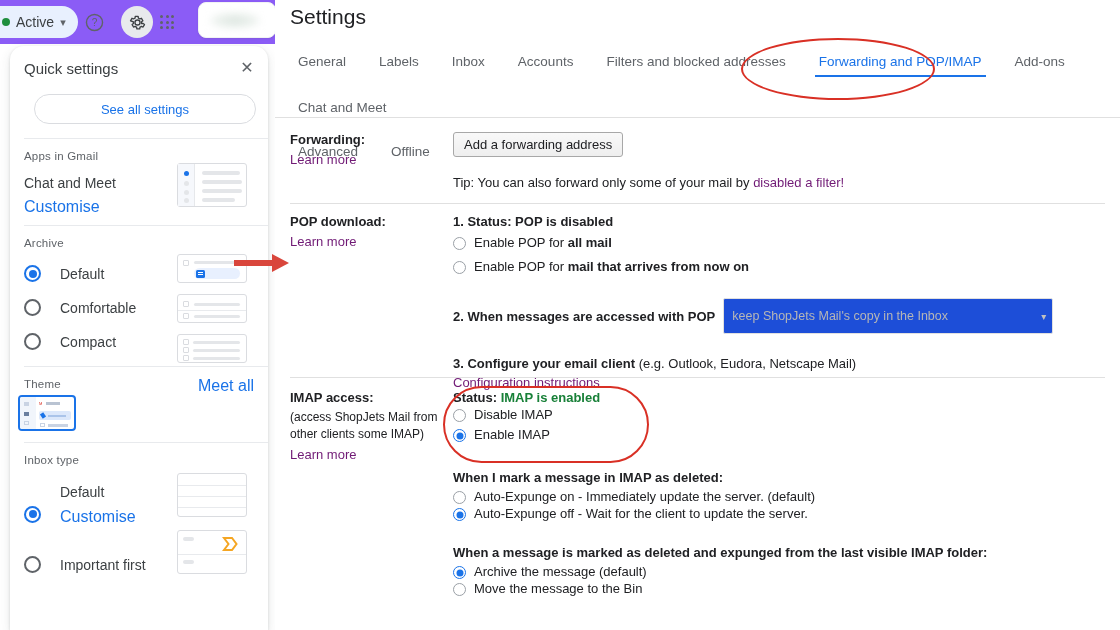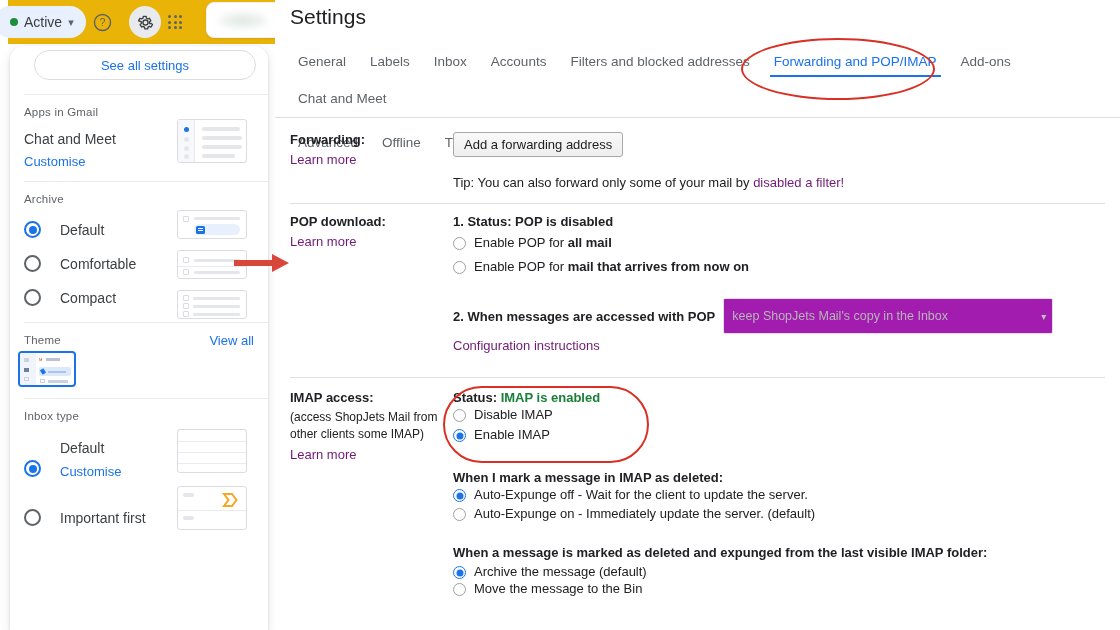--- a/index.html
+++ b/index.html
@@ -13,21 +13,21 @@
   }
   #app { position: relative; width: 1120px; height: 630px; background:#fff; }
 
   
   #left-panel {
     position: absolute; left: 0; top: 0; width: 275px; height: 630px;
     background: #ffffff; overflow: hidden;
   }
 
   
-  #topbar { position: absolute; left: 8px; top: 0; width: 275px; height: 44px; background:#eab308; }
+  #topbar { position: absolute; left: 0; top: 0; width: 275px; height: 44px; background:#8b5cf6; }
   .active-chip {
     position: absolute; left: -14px; top: 6px;
     height: 32px; padding: 0 12px 0 16px;
     background:#e8f0fe; border-radius: 16px;
     display:flex; align-items:center; gap:6px;
     font-size: 14px; color:#3c4043;
   }
   .active-dot { width:8px; height:8px; border-radius:50%; background:#1e8e3e; }
   .chev-sm { font-size: 11px; color:#5f6368; line-height:1; }
 
@@ -77,21 +77,21 @@
     background:#fff; color:#1a73e8; font-size:13px;
     display:flex; align-items:center; justify-content:center;
     font-family:"Liberation Sans", sans-serif;
   }
   .qs-sep { height:1px; background:#e8eaed; margin: 0 0 0 14px; }
   .qs-section { padding: 11px 30px 10px 14px; position:relative; }
   .qs-section-label { font-size:11.5px; color:#5f6368; letter-spacing:.2px; }
 
   .row { display:flex; align-items:center; position:relative; }
   .row-label { font-size:14px; color:#3c4043; }
-  .link { color:#1a73e8; font-size:13px; }
+  .link { color:#1a73e8; font-size:16px; }
 
   
   .radio { width:17px; height:17px; border-radius:50%; border:2px solid #5f6368; position:relative; flex:0 0 auto; }
   .radio.checked { border-color:#1a73e8; }
   .radio.checked::after{
     content:""; position:absolute; left:50%; top:50%; transform:translate(-50%,-50%);
     width:8px; height:8px; border-radius:50%; background:#1a73e8;
   }
 
   
@@ -99,21 +99,21 @@
   .bar { position:absolute; background:#e4e6e9; border-radius:2px; }
   .sq { position:absolute; border:1px solid #dadce0; border-radius:1px; background:#fff; }
 
   
   #settings {
     position:absolute; left:275px; top:0; width:845px; height:630px;
     background:#fff; padding: 0;
   }
   #page-title { position:absolute; left:15px; top:5px; font-size:21px; color:#202124; font-weight:400; }
   #tabs { position:absolute; left:15px; top:48px; width:820px; }
-  .tabrow { display:flex; align-items:flex-end; gap:8px; flex-wrap:wrap; }
+  .tabrow { display:flex; align-items:flex-end; gap:17px; flex-wrap:wrap; }
   .tab {
     font-size:13.5px; color:#5f6368; padding: 6px 8px 8px 8px; position:relative; white-space:nowrap;
   }
   .tab.active { color:#1a73e8; }
   .tab.active::after {
     content:""; position:absolute; left:4px; right:4px; bottom:0; height:2.5px; background:#1a73e8;
   }
   .tabs-underline { position:absolute; left:0; top:73px; width:845px; height:1px; background:#e0e0e0; }
 
   
@@ -136,21 +136,21 @@
   .radio-sm.checked { border-color:#1a73e8; border-width:1px; }
   .radio-sm.checked::after{
     content:""; position:absolute; left:50%; top:50%; transform:translate(-50%,-50%);
     width:7px; height:7px; border-radius:50%; background:#1a73e8;
   }
   b.strong { font-weight:bold; }
 
   .select-box {
     display:inline-flex; align-items:center; justify-content:space-between;
     width:330px; height:36px; border:1px solid #e0e0e0; border-radius:2px;
-    background:#a21caf; color:#b6b6b6; font-size:12.5px; padding: 0 6px 0 8px;
+    background:#1d4ed8; color:#b6b6b6; font-size:12.5px; padding: 0 6px 0 8px;
     vertical-align: middle;
   }
   .select-chev { color:#c0c0c0; font-size:10px; }
 
   .green { color:#188038; font-weight:bold; }
 
   
   .annot { position:absolute; pointer-events:none; }
   .oval-tab {
     left:741px; top:38px; width:194px; height:62px;
@@ -202,20 +202,24 @@
             <i></i>
             <i></i>
           </span>
       </div>
 
       <div class="avatar-blur"></div>
     </div>
 
     <div id="quick-card">
 
+      <div class="qs-header">
+        <span class="qs-title">Quick settings</span>
+        <span class="qs-close">✕</span>
+      </div>
 
       <div class="see-all-wrap">
         <button class="see-all-btn">See all settings</button>
       </div>
 
       <div class="qs-sep"></div>
 
       <div class="qs-section" style="height:86px;">
         <div class="qs-section-label">Apps in Gmail</div>
         <div class="row" style="margin-top:13px;">
@@ -278,21 +282,21 @@
           <div class="bar" style="left:15px; top:13.5px; width:47px; height:3px;"></div>
           <div class="sq" style="left:5px; top:20px; width:5.5px; height:5.5px;"></div>
           <div class="bar" style="left:15px; top:21.5px; width:47px; height:3px;"></div>
         </div>
       </div>
 
       <div class="qs-sep"></div>
 
       <div class="qs-section" style="height:75px;">
         <div class="qs-section-label">Theme</div>
-        <span class="link" style="position:absolute; right:14px; top:10px;">View all</span>
+        <span class="link" style="position:absolute; right:14px; top:10px;">Meet all</span>
 
         <div style="position:absolute; left:8px; top:28px; width:58px; height:36px; border:2px solid #1a73e8; border-radius:4px; background:#fff; overflow:hidden;">
           <div style="position:absolute; left:0; top:0; width:16px; height:100%; background:#f1f5fb;"></div>
           <div style="position:absolute; left:4px; top:5px; width:5px; height:4px; background:#c9d3e3;"></div>
           <div style="position:absolute; left:4px; top:15px; width:5px; height:4px; background:#6b7f9e;"></div>
           <div style="position:absolute; left:4px; top:24px; width:5px; height:4px; border:1px solid #c9d3e3;"></div>
           <div style="position:absolute; left:19px; top:4px; font-size:4px; color:#d93025; font-family:'Liberation Sans',sans-serif;">M</div>
           <div style="position:absolute; left:26px; top:4.5px; width:14px; height:3px; background:#b9c3d2;"></div>
           <div style="position:absolute; left:19px; top:14px; width:32px; height:9px; border-radius:2px; background:#dce8fb;"></div>
           <div style="position:absolute; left:21px; top:16px; width:4px; height:5px; background:#1a73e8; transform:rotate(-35deg);"></div>
@@ -395,20 +399,23 @@
         </div>
 
         <div style="margin-top:24px; display:flex; align-items:center; gap:8px;">
           <b class="strong">2. When messages are accessed with POP</b>
           <span class="select-box">
             <span>keep ShopJets Mail's copy in the Inbox</span>
             <span class="select-chev">▾</span>
           </span>
         </div>
 
+        <div style="margin-top:22px;">
+          <b class="strong">3. Configure your email client</b><span> (e.g. Outlook, Eudora, Netscape Mail)</span>
+        </div>
         <div style="margin-top:4px;">
           <span class="s-link">Configuration instructions</span>
         </div>
       </div>
     </div>
 
     <div class="hr" style="top:377px;"></div>
 
     <div class="srow" style="top:390px;">
       <div class="s-label">IMAP access:</div>
@@ -425,27 +432,27 @@
         <div class="opt" style="margin-top:2px;">
           <span class="radio-sm"></span>
           <span>Disable IMAP</span>
         </div>
         <div class="opt" style="margin-top:5px;">
           <span class="radio-sm checked"></span>
           <span>Enable IMAP</span>
         </div>
 
         <div style="margin-top:28px; font-weight:bold;">When I mark a message in IMAP as deleted:</div>
+        <div class="opt" style="margin-top:4px;">
+          <span class="radio-sm"></span>
+          <span>Auto-Expunge on - Immediately update the server. (default)</span>
+        </div>
         <div class="opt" style="margin-top:2px;">
           <span class="radio-sm checked"></span>
           <span>Auto-Expunge off - Wait for the client to update the server.</span>
-        </div>
-        <div class="opt" style="margin-top:4px;">
-          <span class="radio-sm"></span>
-          <span>Auto-Expunge on - Immediately update the server. (default)</span>
         </div>
 
         <div style="margin-top:24px; font-weight:bold;">When a message is marked as deleted and expunged from the last visible IMAP folder:</div>
         <div class="opt" style="margin-top:4px;">
           <span class="radio-sm checked"></span>
           <span>Archive the message (default)</span>
         </div>
         <div class="opt" style="margin-top:2px;">
           <span class="radio-sm"></span>
           <span>Move the message to the Bin</span>

